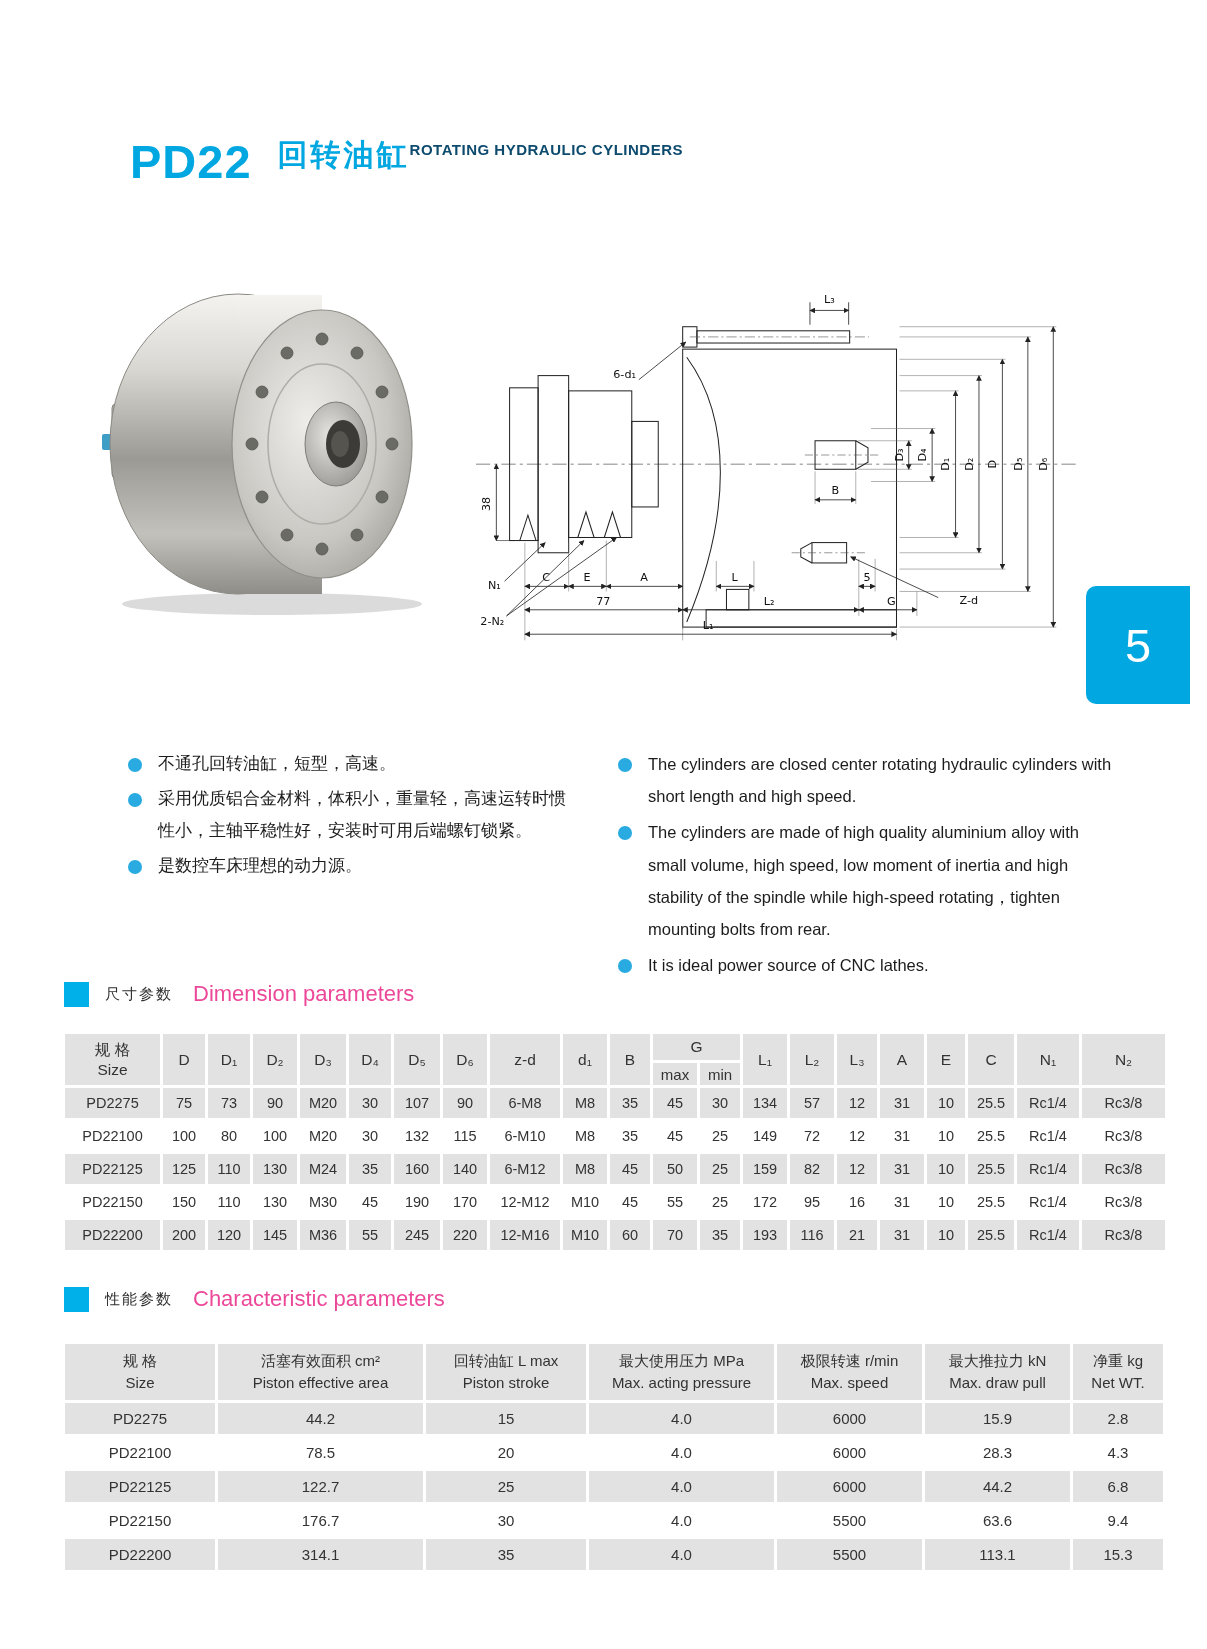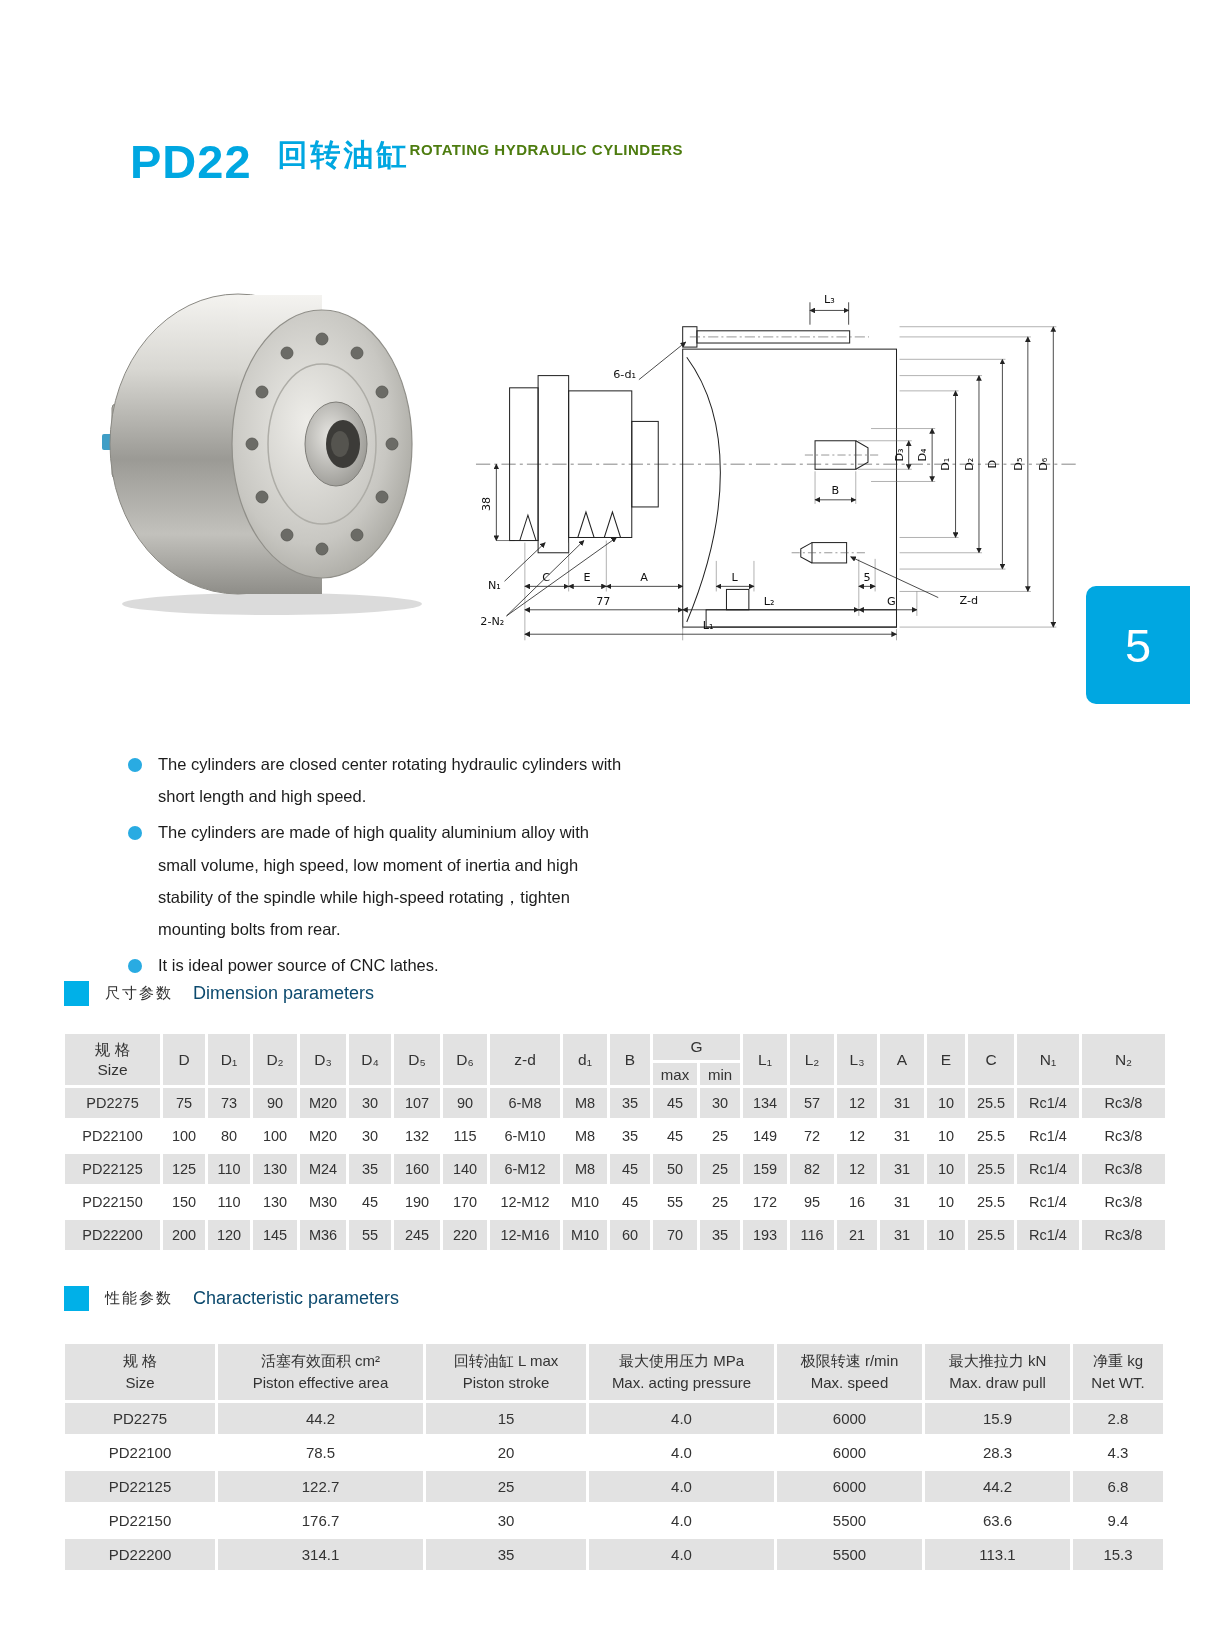--- a/index.html
+++ b/index.html
@@ -4,21 +4,21 @@
 <style>
   html,body{margin:0;padding:0;background:#ffffff;}
   .page{position:relative;width:1190px;height:1649px;background:#fff;overflow:hidden;
         font-family:"Liberation Sans","DejaVu Sans",sans-serif;color:#222;margin-top:48px;}
 
   
   .header{position:absolute;left:130px;top:90px;display:flex;align-items:flex-start;gap:26px;}
   .model{color:#00a7e1;font-size:47px;font-weight:bold;line-height:1;letter-spacing:1px;}
   .title-block{display:flex;flex-direction:row;}
   .title-zh{color:#00a7e1;font-size:30px;font-weight:bold;letter-spacing:3px;line-height:1.1;}
-  .title-en{color:#4d7c0f;font-size:15px;font-weight:bold;letter-spacing:.5px;margin-top:3px;}
+  .title-en{color:#0c4a6e;font-size:15px;font-weight:bold;letter-spacing:.5px;margin-top:3px;}
 
   
   .photo{position:absolute;left:100px;top:238px;width:345px;height:335px;}
   .drawing{position:absolute;left:462px;top:238px;width:645px;height:392px;}
   .drawing svg text{font-family:"DejaVu Sans","Liberation Sans",sans-serif;font-size:11px;fill:#111;}
 
   
   .side-tab{position:absolute;right:0;top:538px;width:104px;height:118px;background:#00a7e1;
             color:#fff;font-size:47px;display:flex;align-items:center;justify-content:center;
             border-radius:10px 0 0 10px;}
@@ -31,21 +31,21 @@
   .features li{position:relative;padding-left:30px;margin:0 0 4px 0;}
   .features-zh li{font-size:17px;line-height:1.85;color:#1c1c1c;}
   .features-en li{font-size:16.5px;line-height:1.95;color:#1c1c1c;}
   .features li::before{content:"";position:absolute;left:0;top:10px;width:14px;height:14px;
                        border-radius:50%;background:#29abe2;}
 
   
   .section-head{position:absolute;left:64px;display:flex;align-items:center;gap:16px;}
   .sec-square{width:25px;height:25px;background:#00b0e8;}
   .sec-zh{font-size:15px;color:#2e2e2e;letter-spacing:2px;}
-  .sec-en{font-size:18px;color:#0c4a6e;margin-left:4px;}
+  .sec-en{font-size:22px;color:#ec4899;margin-left:4px;}
   #dim-head{top:933px;}
   #chr-head{top:1238px;}
 
   
   .data-table{border-collapse:separate;border-spacing:3px;table-layout:fixed;position:absolute;left:62px;}
   .data-table th,.data-table td{background:#e2e2e2;text-align:center;vertical-align:middle;
       font-weight:normal;color:#333;padding:0 1px;overflow:hidden;}
   .data-table tbody tr:nth-child(even) td{background:#fff;}
   #dim-table{top:983px;width:1085px;font-size:14.5px;}
   #dim-table thead tr:first-child th{height:26px;font-size:15.5px;}
@@ -244,20 +244,25 @@
         <text x="523" y="175" transform="rotate(-90 523 175)">D</text>
         <text x="548" y="175" transform="rotate(-90 548 175)">D₅</text>
         <text x="573" y="175" transform="rotate(-90 573 175)">D₆</text>
       </g>
     </svg>
   </div>
 
   <div class="side-tab">5</div>
 
   <div class="features">
+    <ul class="features-zh">
+        <li>不通孔回转油缸，短型，高速。</li>
+        <li>采用优质铝合金材料，体积小，重量轻，高速运转时惯性小，主轴平稳性好，安装时可用后端螺钉锁紧。</li>
+        <li>是数控车床理想的动力源。</li>
+      </ul>
     <ul class="features-en">
         <li>The cylinders are closed center rotating hydraulic cylinders with short length and high speed.</li>
         <li>The cylinders are made of high quality aluminium alloy with small volume, high speed, low moment of inertia and high stability of the spindle while high-speed rotating，tighten mounting bolts from rear.</li>
         <li>It is ideal power source of CNC lathes.</li>
       </ul>
   </div>
 
   <div class="section-head" id="dim-head">
     <div class="sec-square"></div>
     <div class="sec-zh">尺寸参数</div>

